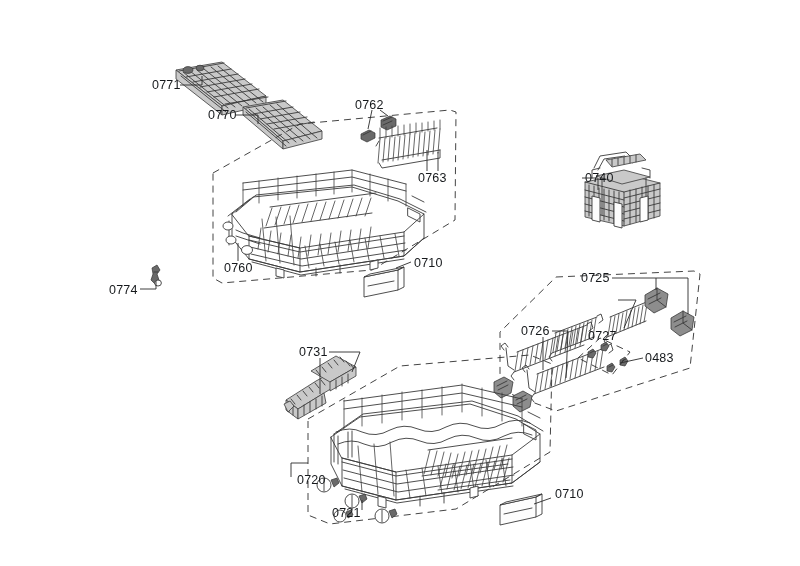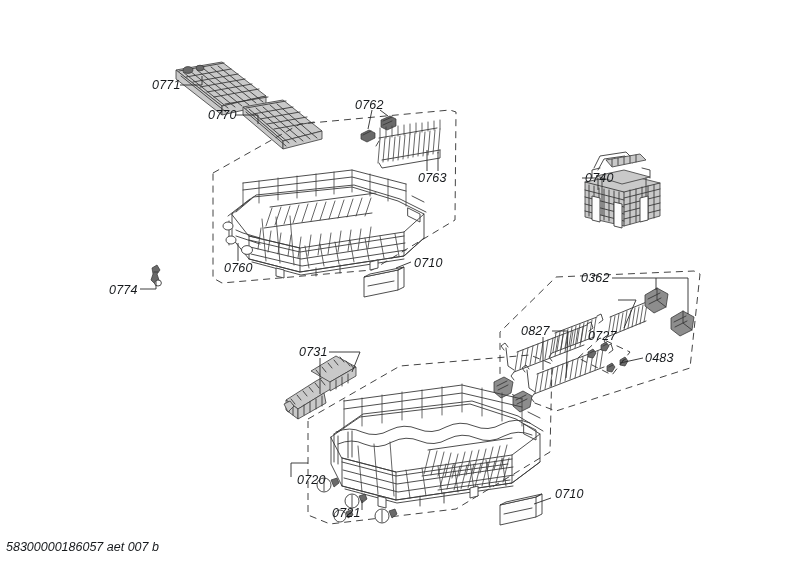--- a/index.html
+++ b/index.html
@@ -2,21 +2,21 @@
 <html><head>
 <meta charset="utf-8">
 <title>Parts Diagram</title>
 <style>
   html,body{margin:0;padding:0;background:#ffffff;}
   body{
     width:800px;height:566px;position:relative;overflow:hidden;
     font-family:"Liberation Sans", sans-serif;
     color:#1a1a1a;
   }
-  #stage{position:absolute;inset:0;width:678px;height:566px;font-style:italic;}
+  #stage{position:absolute;inset:0;width:678px;height:566px;}
   svg#art{position:absolute;left:0;top:0;width:800px;height:566px;}
   .lbl{
     position:absolute;
     font-family:"Liberation Sans", sans-serif;
     font-size:12.5px;
     letter-spacing:0.2px;
     color:#16191c;
     white-space:nowrap;
     line-height:1;
   }
@@ -607,24 +607,23 @@
   </svg>
 
   <div class="lbl" style="left:152px;top:79px;">0771</div>
   <div class="lbl" style="left:208px;top:109px;">0770</div>
   <div class="lbl" style="left:355px;top:99px;">0762</div>
   <div class="lbl" style="left:418px;top:172px;">0763</div>
   <div class="lbl" style="left:553px;top:172px;padding-left:32px;">0740</div>
   <div class="lbl" style="left:224px;top:262px;">0760</div>
   <div class="lbl" style="left:414px;top:257px;">0710</div>
   <div class="lbl" style="left:109px;top:284px;">0774</div>
-  <div class="lbl" style="left:581px;top:272px;">0362</div>
+  <div class="lbl" style="left:581px;top:272px;">0725</div>
   <div class="lbl" style="left:588px;top:302px;margin-top:28px;">0727</div>
-  <div class="lbl" style="left:521px;top:325px;">0827</div>
+  <div class="lbl" style="left:521px;top:325px;">0726</div>
   <div class="lbl" style="left:645px;top:352px;">0483</div>
   <div class="lbl" style="left:299px;top:346px;">0731</div>
   <div class="lbl" style="left:277px;top:474px;padding-left:20px;">0720</div>
   <div class="lbl" style="left:332px;top:507px;">0721</div>
   <div class="lbl" style="left:555px;top:488px;">0710</div>
 
-  <div class="footer">58300000186057 aet 007 b</div>
 
 </div>
 
 </body></html>

